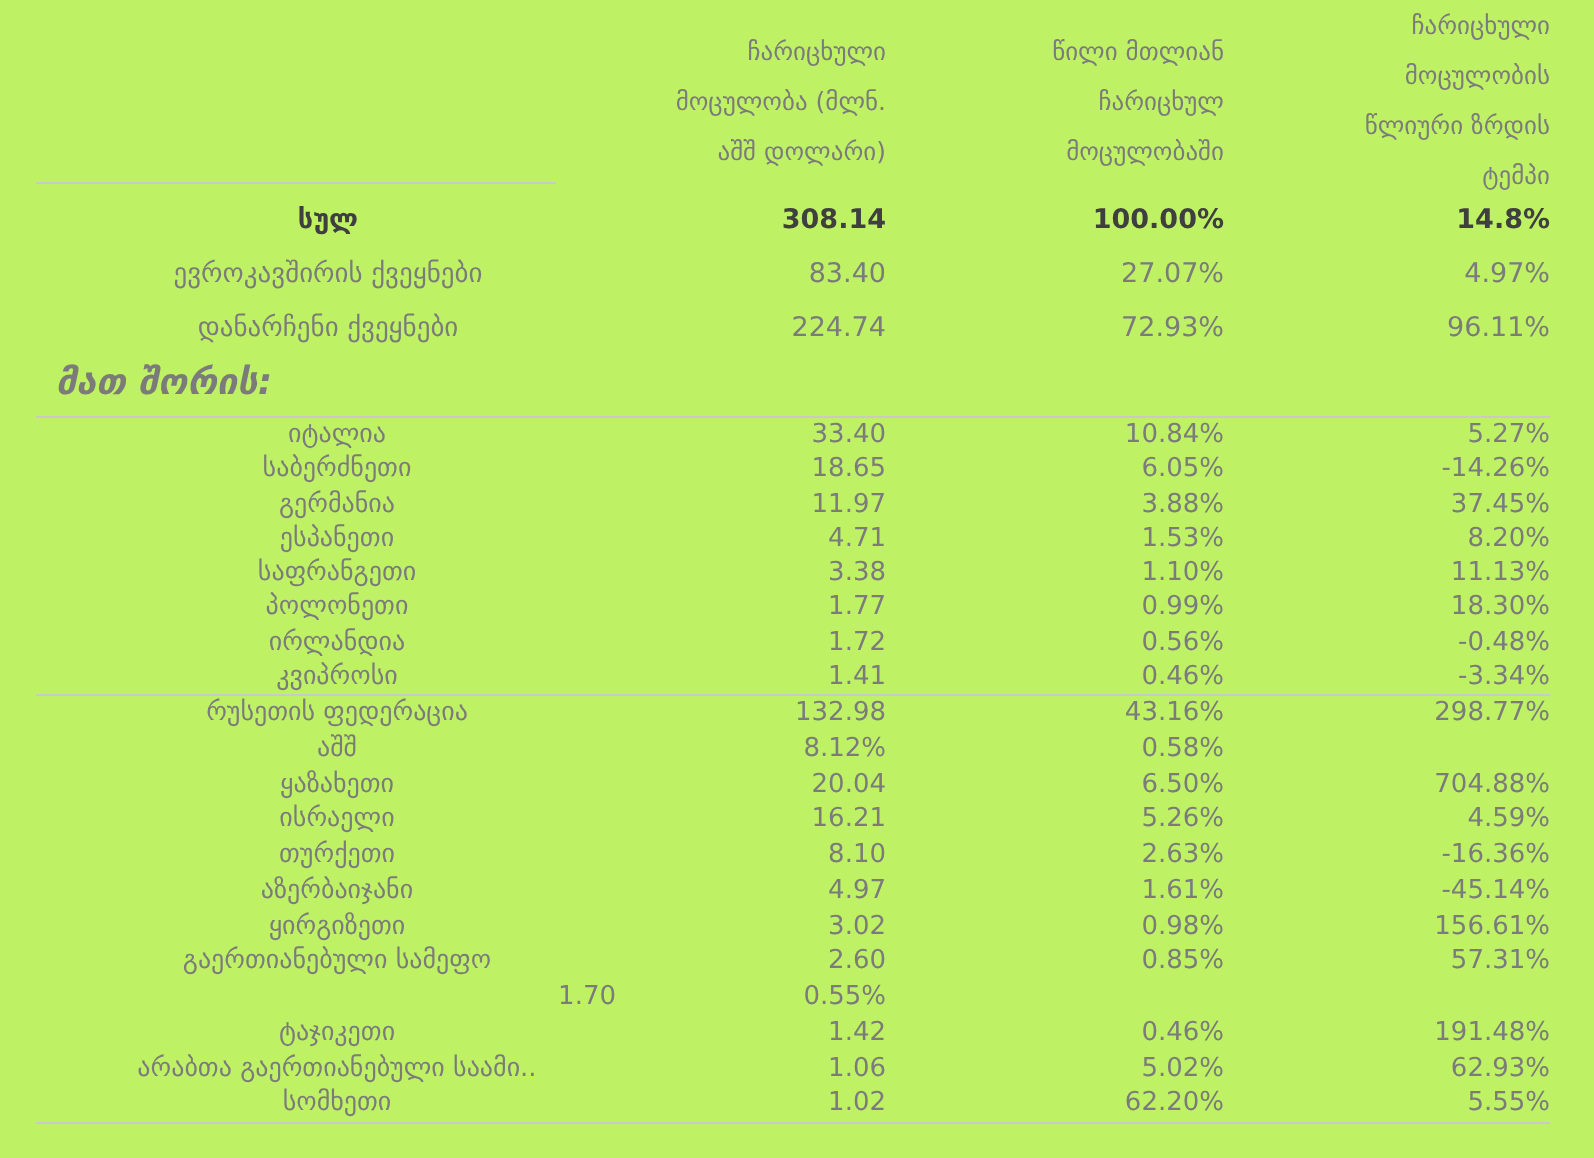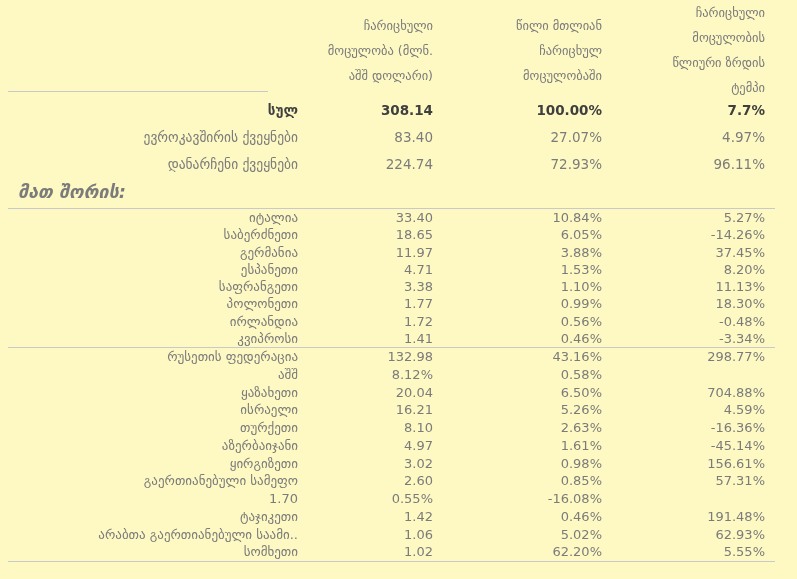--- a/index.html
+++ b/index.html
@@ -1,31 +1,31 @@
 <!DOCTYPE html>
 <html><head>
 <meta charset="utf-8">
 <style>
   html,body{margin:0;padding:0;background:#ffffff;}
   .page{
     width:797px;height:579px;box-sizing:border-box;
-    padding:0 22px 0 8px;background:#fef9c3;
+    padding:0 22px 0 18px;background:#bef264;
     font-family:"DejaVu Sans",sans-serif;overflow:hidden;
   }
   .grid{display:grid;grid-template-columns:290px 135px 169px 163px;}
   .header{height:91px;align-items:center;}
   .hcell{
     font-size:12.5px;line-height:25px;color:#7b7b7b;
     text-align:right;white-space:pre-line;
   }
   .divider{height:1px;background:#c9c9c9;}
   .divider.short{width:260px;}
   .spacer{height:3px;}
   .row .c{text-align:right;white-space:nowrap;overflow:hidden;}
-  .row .lbl{text-align:right;padding-left:2px;}
+  .row .lbl{text-align:center;padding-left:2px;}
   .summary{padding-top:5px;}
   .summary .row{height:27px;line-height:27px;font-size:13.5px;color:#7b7b7b;}
   .row.total{color:#3f3f3f;font-weight:bold;}
   .among-row{height:27px;line-height:27px;}
   .among-row .lbl{padding-left:10px;font-style:italic;font-size:18px;color:#7b7b7b;font-weight:bold;}
   .countries .row{font-size:13px;color:#7b7b7b;}
   .g1 .row{height:17.25px;line-height:17.25px;}
   .g2 .row{height:17.75px;line-height:17.75px;}
   .countries .lbl{padding-left:11px;}
 </style>
@@ -48,21 +48,21 @@
 ტემპი</div>
   </div>
 
   <div class="divider short"></div>
 
   <div class="summary" id="summary-rows">
       <div class="grid row total">
         <div class="lbl">სულ</div>
         <div class="c">308.14</div>
         <div class="c">100.00%</div>
-        <div class="c">7.7%</div>
+        <div class="c">14.8%</div>
       </div>
       <div class="grid row">
         <div class="lbl">ევროკავშირის ქვეყნები</div>
         <div class="c">83.40</div>
         <div class="c">27.07%</div>
         <div class="c">4.97%</div>
       </div>
       <div class="grid row">
         <div class="lbl">დანარჩენი ქვეყნები</div>
         <div class="c">224.74</div>
@@ -178,21 +178,20 @@
       </div>
       <div class="grid row">
         <div class="lbl">გაერთიანებული სამეფო</div>
         <div class="c">2.60</div>
         <div class="c">0.85%</div>
         <div class="c">57.31%</div>
       </div>
       <div class="grid row">
         <div class="c">1.70</div>
         <div class="c">0.55%</div>
-        <div class="c">-16.08%</div>
       </div>
       <div class="grid row">
         <div class="lbl">ტაჯიკეთი</div>
         <div class="c">1.42</div>
         <div class="c">0.46%</div>
         <div class="c">191.48%</div>
       </div>
       <div class="grid row">
         <div class="lbl">არაბთა გაერთიანებული საამი..</div>
         <div class="c">1.06</div>

